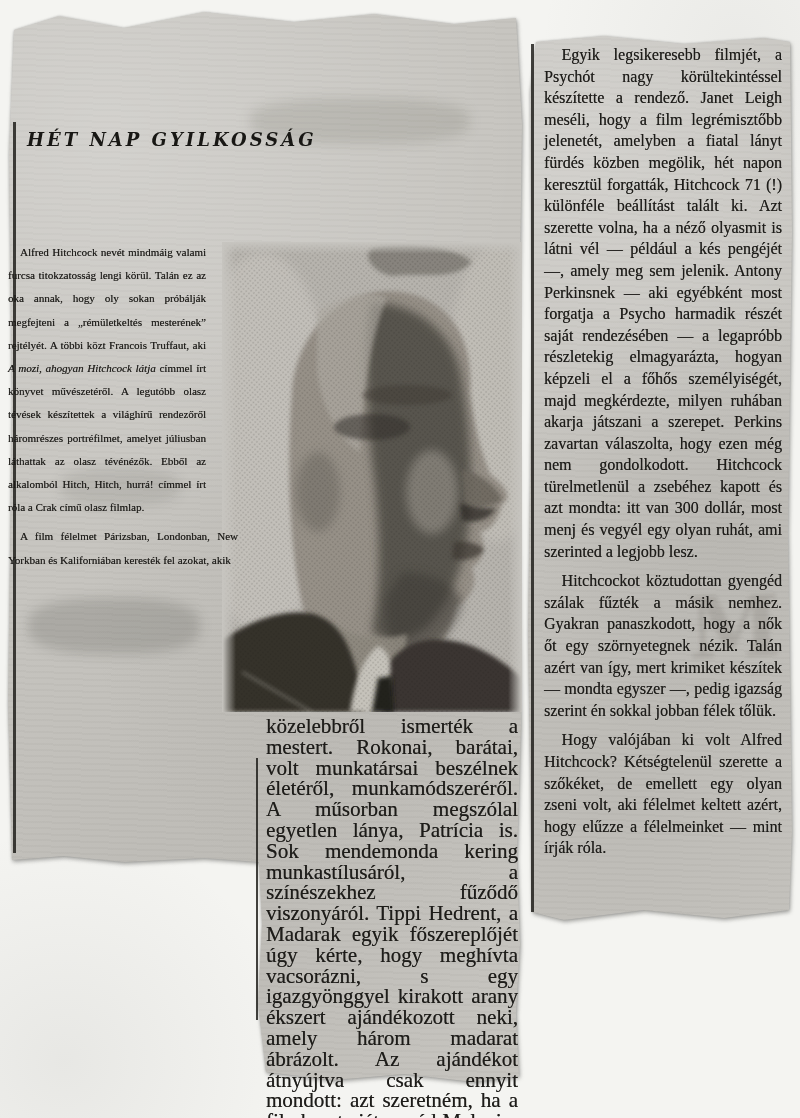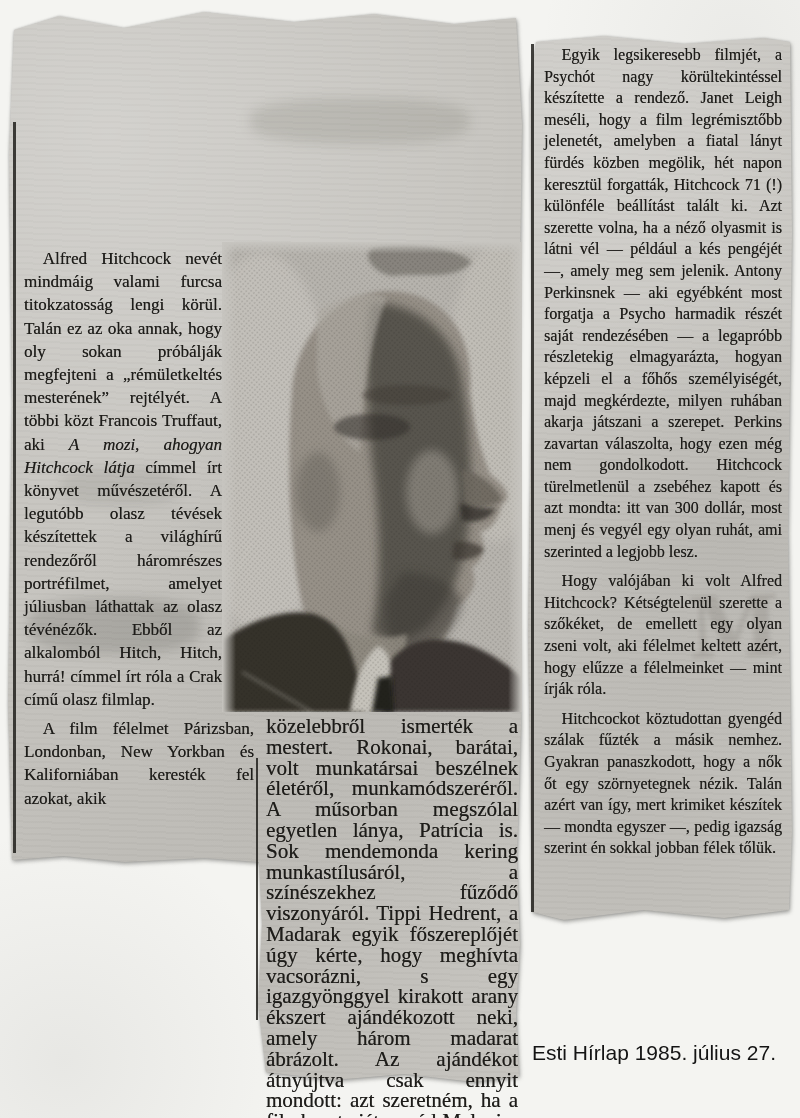--- a/index.html
+++ b/index.html
@@ -28,21 +28,21 @@
   .kicker{position:absolute;left:27px;top:129px;width:330px;
           font-family:"DejaVu Serif", serif;font-style:italic;font-weight:bold;
           font-size:18px;letter-spacing:3px;color:#181714;}
   .headline{position:absolute;left:23px;top:156px;width:500px;
           font-family:"DejaVu Serif", serif;font-weight:bold;font-size:44px;
           letter-spacing:.5px;color:#141310;text-shadow:.4px .4px .6px rgba(20,18,15,.7);}
   .col{position:absolute;color:#1d1c19;text-shadow:.2px .2px .35px rgba(25,23,20,.65);}
   .col p{margin:0 0 6px;text-align:justify;}
   .col p.indent{text-indent:1.1em;}
   .col em{font-style:italic;}
-  .left-col{left:24px;top:241px;width:198px;font-size:17px;line-height:23.2px;margin-top:6px;}
+  .left-col{left:8px;top:241px;width:198px;font-size:11px;line-height:23.2px;}
   .left-col p.wide{width:230px;}
   .mid-col{left:266px;top:716px;width:252px;font-size:21px;line-height:20.8px;}
   .right-col{left:544px;top:44px;width:238px;font-size:16px;line-height:21.6px;}
   .right-col p{margin-bottom:8px;}
   .byline{font-weight:bold;text-align:right;padding-right:14px;}
   .photo{position:absolute;left:222px;top:242px;width:300px;height:470px;}
   .caption{position:absolute;left:532px;top:1041px;width:260px;
           font-family:"Liberation Sans", sans-serif;font-size:21px;color:#141414;}
   .ghost{position:absolute;pointer-events:none;}
   .ghost-band{background:rgba(60,55,45,.12);filter:blur(6px);border-radius:40%;}
@@ -64,20 +64,21 @@
 
   <div class="ghost ghost-band" style="left:250px;top:98px;width:220px;height:46px"></div>
   <div class="ghost ghost-band" style="left:28px;top:598px;width:172px;height:56px;background:rgba(40,38,32,.16)"></div>
   <div class="ghost ghost-band" style="left:60px;top:468px;width:120px;height:38px;background:rgba(50,48,40,.10)"></div>
   <div class="ghost ghost-letter" style="left:688px;top:578px">M</div>
 
   <div class="rule" style="left:13px;top:122px;width:2.5px;height:731px"></div>
   <div class="rule" style="left:256px;top:758px;width:2px;height:262px"></div>
   <div class="rule" style="left:531px;top:44px;width:2.5px;height:868px"></div>
 
+  <div class="kicker">HÉT NAP GYILKOSSÁG</div>
 
   <div class="photo">
     <svg width="300" height="470" viewBox="0 0 300 470" xmlns="http://www.w3.org/2000/svg">
       <defs>
         <filter id="pb" x="-20%" y="-20%" width="140%" height="140%">
             <feGaussianBlur stdDeviation="2"></feGaussianBlur>
           </filter>
         <filter id="pb2" x="-30%" y="-30%" width="160%" height="160%">
             <feGaussianBlur stdDeviation="5"></feGaussianBlur>
           </filter>
@@ -132,19 +133,18 @@
     <p class="indent"><span>Alfred Hitchcock nevét mindmáig valami furcsa titokzatosság lengi körül. Talán ez az oka annak, hogy oly sokan próbálják megfejteni a „rémületkeltés mesterének” rejtélyét. A többi közt Francois Truffaut, aki </span><em>A mozi, ahogyan Hitchcock látja</em><span> címmel írt könyvet művészetéről. A legutóbb olasz tévések készítettek a világhírű rendezőről háromrészes portréfilmet, amelyet júliusban láthattak az olasz tévénézők. Ebből az alkalomból Hitch, Hitch, hurrá! címmel írt róla a Crak című olasz filmlap.</span></p>
     <p class="indent wide"><span>A film félelmet Párizsban, Londonban, New Yorkban és Kaliforniában keresték fel azokat, akik</span></p>
   </div>
 
   <div class="col mid-col">
     <p><span>közelebbről ismerték a mestert. Rokonai, barátai, volt munkatársai beszélnek életéről, munkamódszeréről. A műsorban megszólal egyetlen lánya, Patrícia is. Sok mendemonda kering munkastílusáról, a színészekhez fűződő viszonyáról. Tippi Hedrent, a Madarak egyik főszereplőjét úgy kérte, hogy meghívta vacsorázni, s egy igazgyönggyel kirakott arany ékszert ajándékozott neki, amely három madarat ábrázolt. Az ajándékot átnyújtva csak ennyit mondott: azt szeretném, ha a filmben te játszanád Melanie-t!</span></p>
   </div>
 
   <div class="col right-col">
     <p class="indent"><span>Egyik legsikeresebb filmjét, a Psychót nagy körültekintéssel készítette a rendező. Janet Leigh meséli, hogy a film legrémisztőbb jelenetét, amelyben a fiatal lányt fürdés közben megölik, hét napon keresztül forgatták, Hitchcock 71 (!) különféle beállítást talált ki. Azt szerette volna, ha a néző olyasmit is látni vél — például a kés pengéjét —, amely meg sem jelenik. Antony Perkinsnek — aki egyébként most forgatja a Psycho harmadik részét saját rendezésében — a legapróbb részletekig elmagyarázta, hogyan képzeli el a főhős személyiségét, majd megkérdezte, milyen ruhában akarja játszani a szerepet. Perkins zavartan válaszolta, hogy ezen még nem gondolkodott. Hitchcock türelmetlenül a zsebéhez kapott és azt mondta: itt van 300 dollár, most menj és vegyél egy olyan ruhát, ami szerinted a legjobb lesz.</span></p>
+    <p class="indent"><span>Hitchcockot köztudottan gyengéd szálak fűzték a másik nemhez. Gyakran panaszkodott, hogy a nők őt egy szörnyetegnek nézik. Talán azért van így, mert krimiket készítek — mondta egyszer —, pedig igazság szerint én sokkal jobban félek tőlük.</span></p>
     <p class="indent"><span>Hogy valójában ki volt Alfred Hitchcock? Kétségtelenül szerette a szőkéket, de emellett egy olyan zseni volt, aki félelmet keltett azért, hogy elűzze a félelmeinket — mint írják róla.</span></p>
-    <p class="indent"><span>Hitchcockot köztudottan gyengéd szálak fűzték a másik nemhez. Gyakran panaszkodott, hogy a nők őt egy szörnyetegnek nézik. Talán azért van így, mert krimiket készítek — mondta egyszer —, pedig igazság szerint én sokkal jobban félek tőlük.</span></p>
   </div>
 
-  <div class="caption">Esti Hírlap 1985. július 27.</div>
 
 </div>
 
 </body></html>

